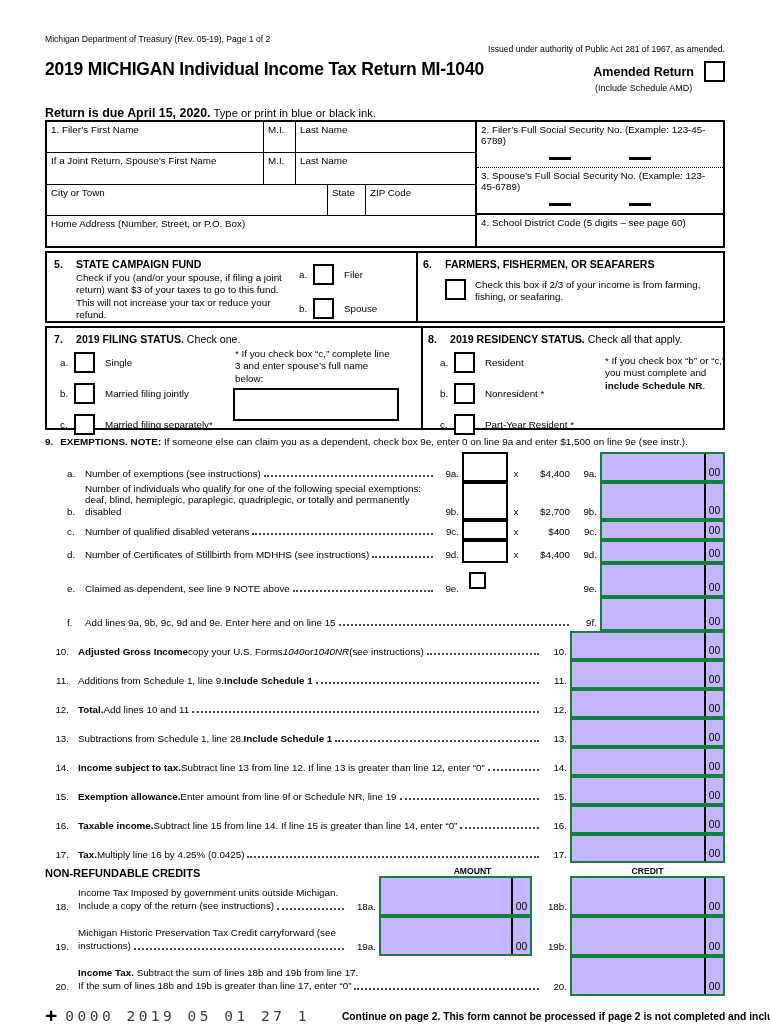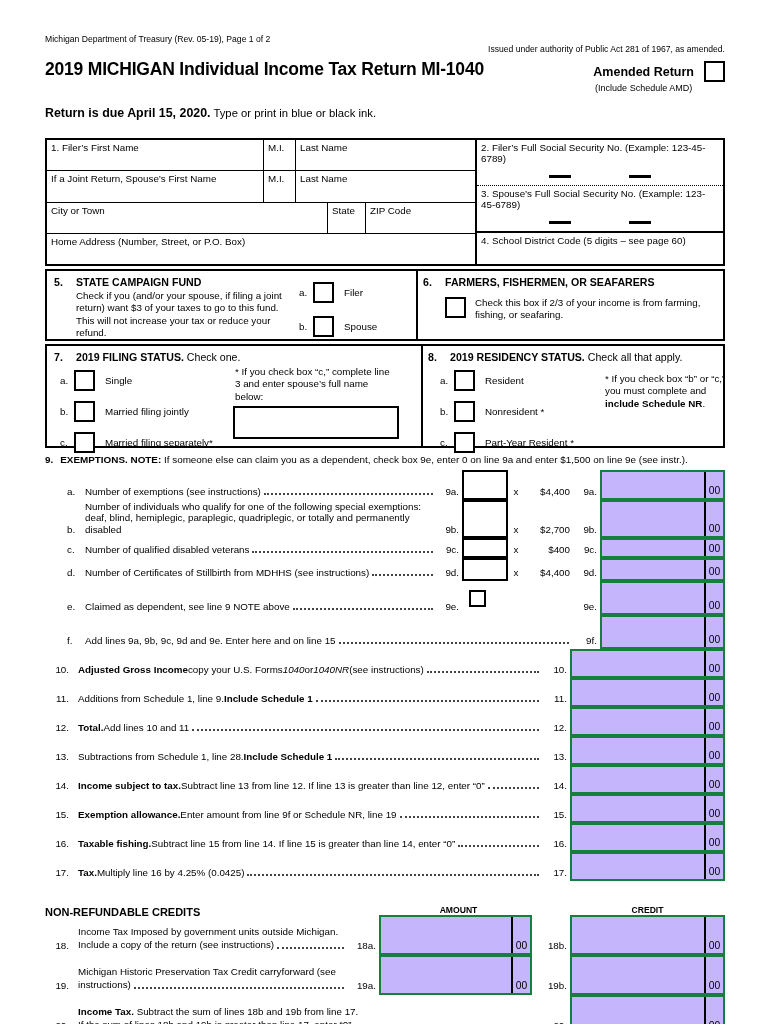--- a/index.html
+++ b/index.html
@@ -14,21 +14,21 @@
 .h1{font-size:17.5px;font-weight:bold;letter-spacing:-.2px}
 .amended{text-align:center;margin-top:2px}
 .amended-top{display:flex;align-items:center;gap:10px;font-weight:bold;font-size:12.5px}
 .amended-sub{font-size:9px;margin-top:1px;padding-right:31px}
 .duerow{font-size:11.3px;margin-top:13px}
 .duerow b{font-size:12.4px}
 
 .cb{display:inline-block;width:21px;height:21px;border:2px solid #000;background:#fff;flex:none}
 .cb-sm{width:17px;height:17px}
 
-.idtable{display:flex;border:2.5px solid #000;margin-top:18px;height:128px;font-size:9.8px}
+.idtable{display:flex;border:2.5px solid #000;margin-top:0;height:128px;font-size:9.8px}
 .idL{flex:1;display:flex;flex-direction:column}
 .idrow{display:flex;flex:1;border-bottom:1.5px solid #000}
 .idrow:last-child{border-bottom:none}
 .cell{padding:2px 4px}
 .c-first{flex:1}
 .c-mi{width:32px;border-left:1.5px solid #000}
 .c-last{width:180px;border-left:1.5px solid #000}
 .c-city{flex:1}
 .c-state{width:38px;border-left:1.5px solid #000}
 .c-zip{width:110px;border-left:1.5px solid #000}
@@ -80,24 +80,24 @@
 .mbox .cents{width:19px;border-left:2px solid #000;display:flex;align-items:flex-end;justify-content:center;font-size:10.3px;padding-bottom:2px}
 .x-mbox{width:125px;flex:none}
 .s9r-a{height:30px}.s9r-b{height:38px}.s9r-c{height:20px}.s9r-d{height:23px}.s9r-e{height:34px}.s9r-f{height:34px}
 
 .lrow{display:flex;align-items:flex-end;height:29px;font-size:9.8px}
 .l-num{width:24px;text-align:right;padding-bottom:3px;flex:none}
 .l-text{flex:1;display:flex;align-items:flex-end;margin-left:9px;padding-bottom:3px;white-space:nowrap;min-width:0;overflow:hidden}
 .l-lab{width:28px;text-align:right;padding:0 3px 3px 0;flex:none}
 .l-mbox{width:155px;flex:none}
 
-.credhead{position:relative;height:13px;margin-top:21px}
+.credhead{position:relative;height:13px;margin-top:0}
 .credhead .t{font-weight:bold;font-size:11px}
 .colh{position:absolute;top:3px;text-align:center;font-size:8.6px;font-weight:bold}
-.amount-h{left:337px;width:153px}
+.amount-h{left:351px;width:153px}
 .credit-h{left:525px;width:155px}
 .crow{display:flex;align-items:flex-end;height:40px;font-size:9.8px}
 .c-num{width:24px;text-align:right;padding-bottom:4px;flex:none}
 .c-text{flex:1;margin-left:9px;line-height:12.3px;padding-bottom:4px;min-width:0}
 .c-l2{display:flex;align-items:flex-end}
 .c-lab1{width:32px;text-align:right;padding:0 3px 4px 0;flex:none}
 .c-abox{width:153px;flex:none}
 .c-lab2{width:38px;text-align:right;padding:0 3px 4px 0;flex:none}
 .c-mbox{width:155px;flex:none}
 
@@ -466,21 +466,21 @@
       <span class="l-lab">15.</span>
       <span class="mbox l-mbox">
           <span class="amt"></span>
           <span class="cents">00</span>
         </span>
     </div>
 
     <div class="lrow">
       <span class="l-num">16.</span>
       <span class="l-text">
-          <span class="seg b">Taxable fishing.</span>
+          <span class="seg b">Taxable income.</span>
           <span class="seg"> Subtract line 15 from line 14.  If line 15 is greater than line 14, enter “0”</span>
           <span class="seg i"></span>
           <span class="seg"></span>
           <span class="seg i"></span>
           <span class="seg"></span>
           <span class="seg b"></span>
           <span class="lead"></span>
         </span>
       <span class="l-lab">16.</span>
       <span class="mbox l-mbox">

